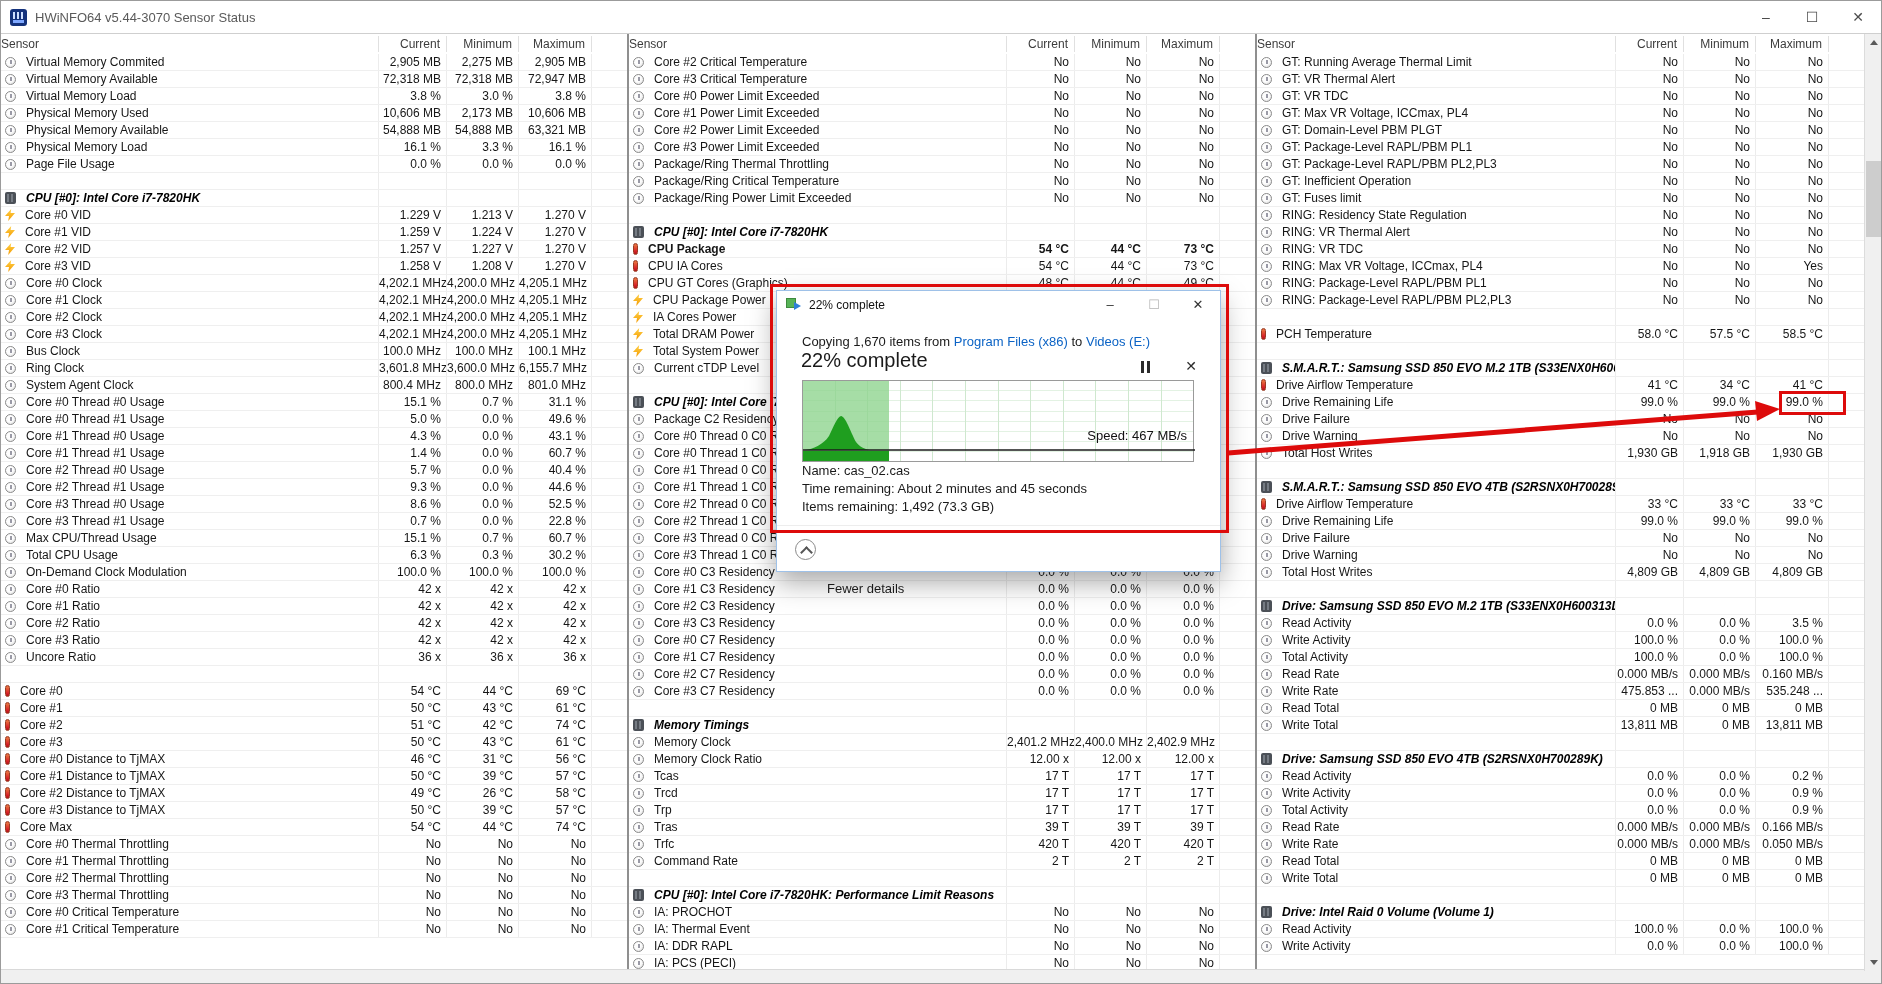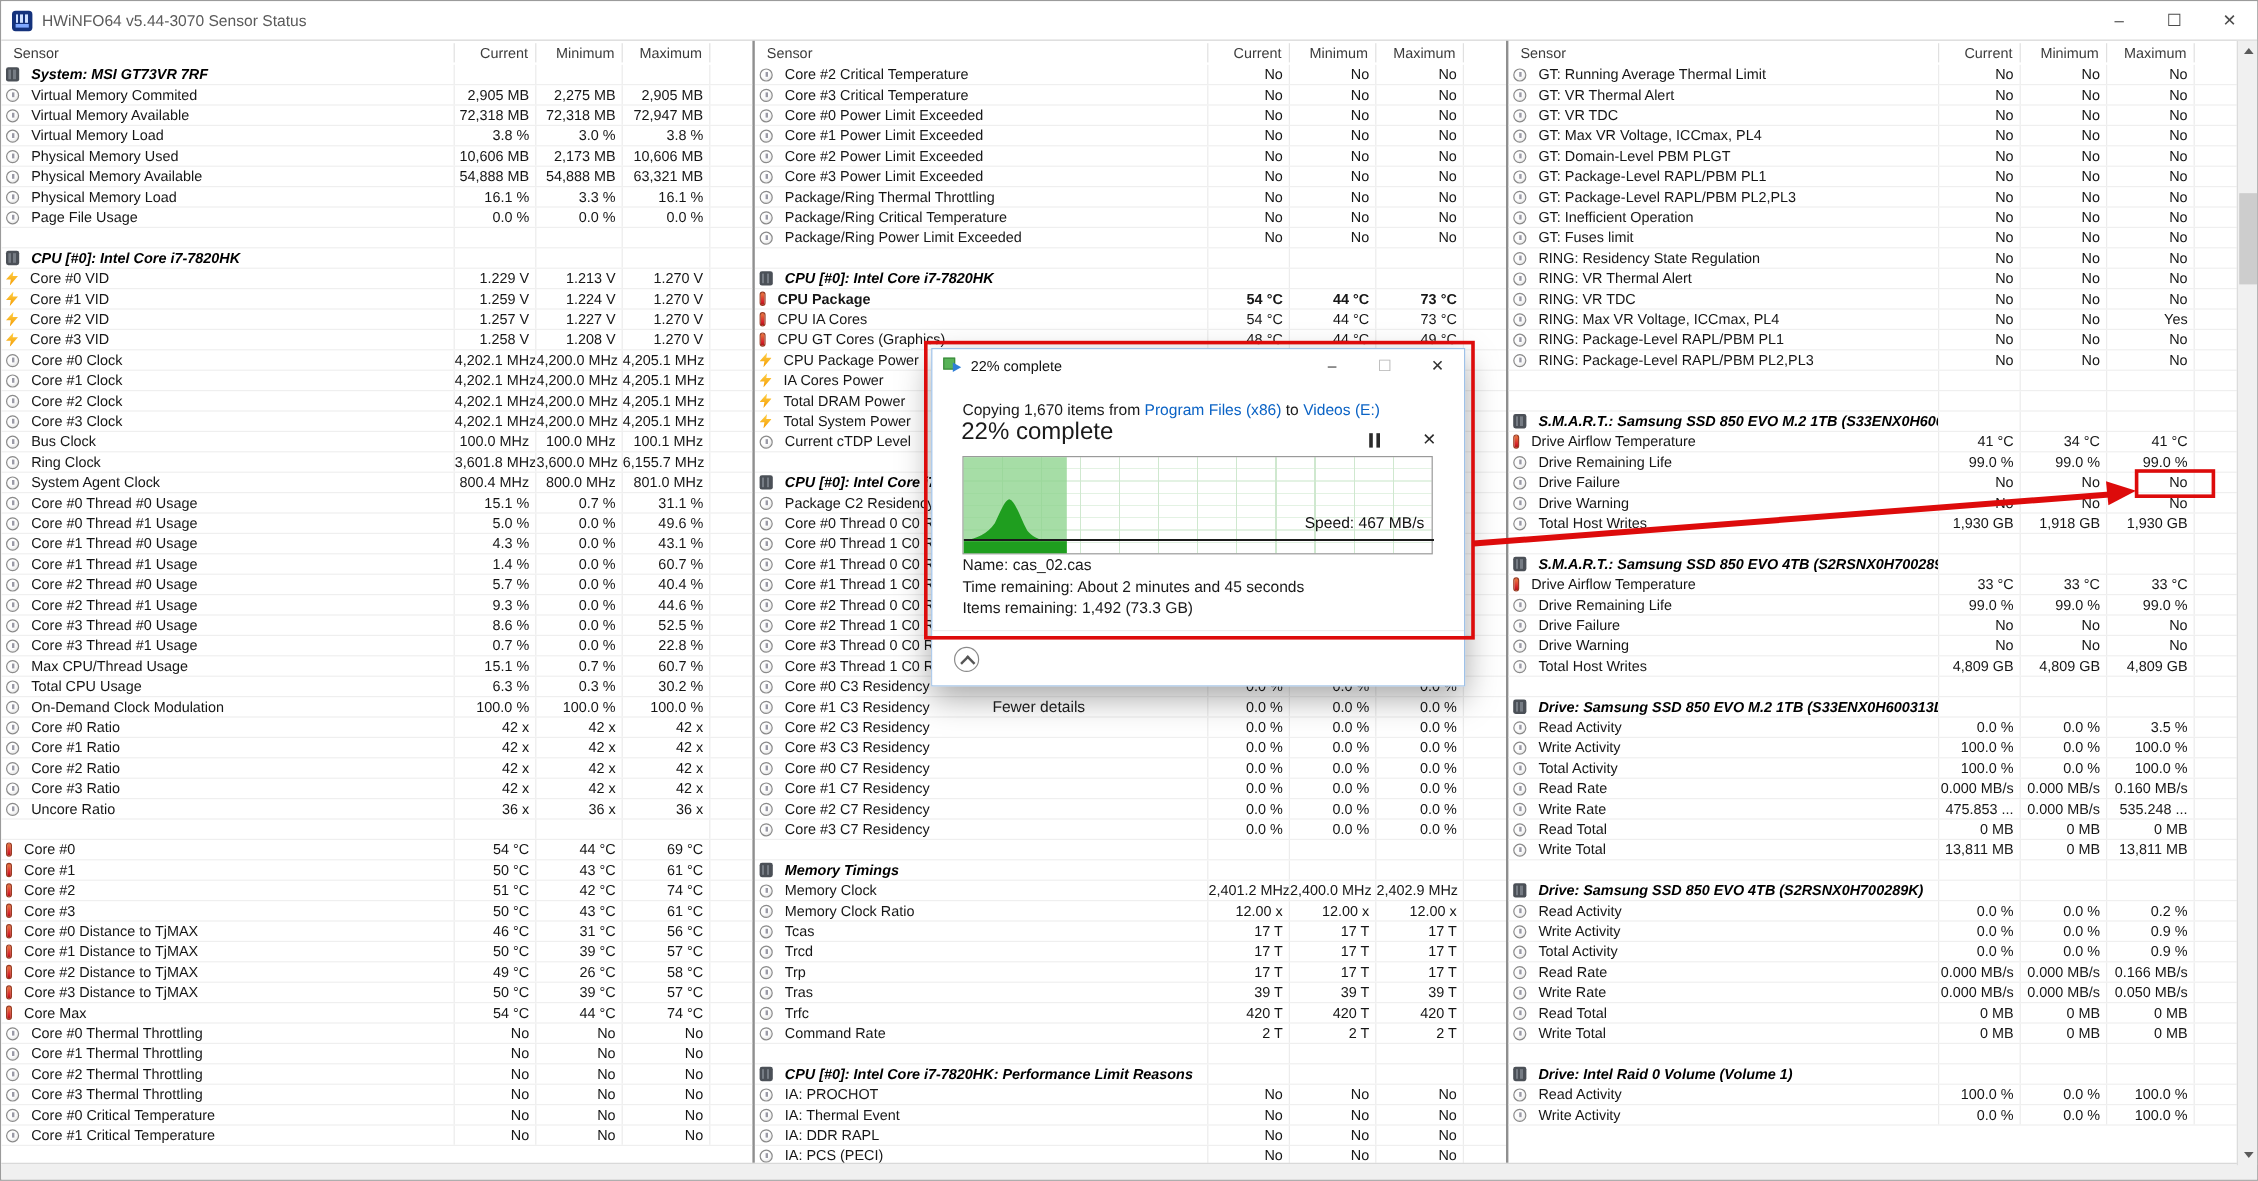--- a/index.html
+++ b/index.html
@@ -17,21 +17,21 @@
   .app-icon::after{content:"";position:absolute;left:3px;bottom:3px;width:11px;height:3px;background:#7fa8ff;}
   .title-text{font-size:13px;color:#5a5a5a;}
   .win-controls{margin-left:auto;display:flex;height:100%;}
   .win-btn{width:46px;height:100%;display:flex;align-items:center;justify-content:center;font-size:14px;color:#4c4c4c;}
   
   .panels{position:absolute;left:0;top:33px;width:100%;height:937px;display:flex;background:#fff;}
   .panel{height:100%;overflow:hidden;position:relative;}
   .panel1,.panel2{width:628px;border-right:2px solid #8f8f8f;}
   .panel3{flex:1;}
   .phead{display:flex;height:20px;align-items:center;font-size:12px;color:#3c3c3c;}
-  .phead .hlabel{flex:1;padding-left:10px;}
+  .phead .hlabel{flex:1;padding-left:0;}
   .hcell{width:68px;text-align:right;padding-right:6px;border-left:1px solid #e0e0e0;height:16px;line-height:16px;}
   .hcell.hm{width:72px;} .hcell.hx{width:73px;} .htail{width:36px;border-left:1px solid #e0e0e0;height:16px;}
   .rows{position:relative;}
   .srow{display:flex;height:17px;align-items:center;border-bottom:1px solid #efefef;white-space:nowrap;}
   .rlabel{flex:1;overflow:hidden;font-size:12px;padding-left:4px;}
   .rcell{width:68px;text-align:right;padding-right:5px;font-size:12px;border-left:1px solid #ececec;height:100%;line-height:16px;overflow:hidden;}
   .rcell.cm{width:72px;} .rcell.cx{width:73px;}
   .rtail{width:36px;border-left:1px solid #ececec;height:100%;}
   .srow.section .rlabel{font-weight:bold;font-style:italic;color:#000;}
   .srow.bold .rlabel,.srow.bold .rcell{font-weight:bold;}
@@ -105,28 +105,20 @@
   <div class="panels">
     <div class="panel panel1">
       <div class="phead">
         <span class="hlabel">Sensor</span>
         <span class="hcell">Current</span>
         <span class="hcell hm">Minimum</span>
         <span class="hcell hx">Maximum</span>
         <span class="htail"></span>
       </div>
       <div class="rows">
-          <div class="srow section">
-            <span class="ric icon-c"></span>
-            <span class="rlabel">System: MSI GT73VR 7RF</span>
-            <span class="rcell"></span>
-            <span class="rcell cm"></span>
-            <span class="rcell cx"></span>
-            <span class="rtail"></span>
-          </div>
           <div class="srow">
             <span class="ric icon-g"></span>
             <span class="rlabel">Virtual Memory Commited</span>
             <span class="rcell">2,905 MB</span>
             <span class="rcell cm">2,275 MB</span>
             <span class="rcell cx">2,905 MB</span>
             <span class="rtail"></span>
           </div>
           <div class="srow">
             <span class="ric icon-g"></span>
@@ -1102,20 +1094,28 @@
             <span class="rcell">No</span>
             <span class="rcell cm">No</span>
             <span class="rcell cx">No</span>
             <span class="rtail"></span>
           </div>
           <div class="srow">
             <span class="rlabel"></span>
             <span class="rcell"></span>
             <span class="rcell cm"></span>
             <span class="rcell cx"></span>
+            <span class="rtail"></span>
+          </div>
+          <div class="srow">
+            <span class="ric icon-t"></span>
+            <span class="rlabel">PCH Temperature</span>
+            <span class="rcell">58.0 °C</span>
+            <span class="rcell cm">57.5 °C</span>
+            <span class="rcell cx">58.5 °C</span>
             <span class="rtail"></span>
           </div>
           <div class="srow">
             <span class="rlabel"></span>
             <span class="rcell"></span>
             <span class="rcell cm"></span>
             <span class="rcell cx"></span>
             <span class="rtail"></span>
           </div>
           <div class="srow section">

